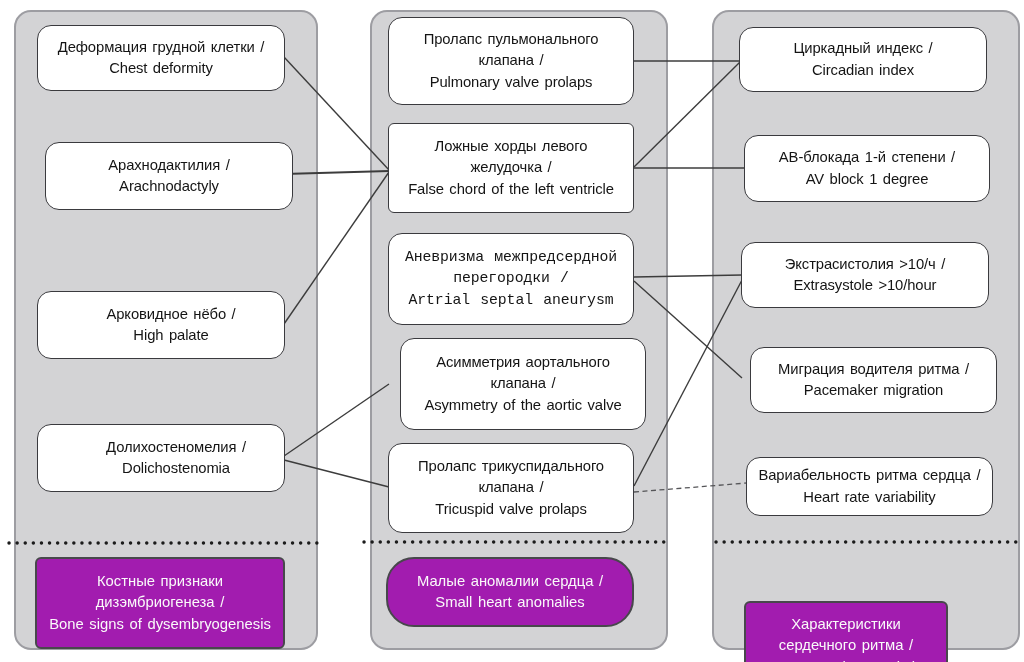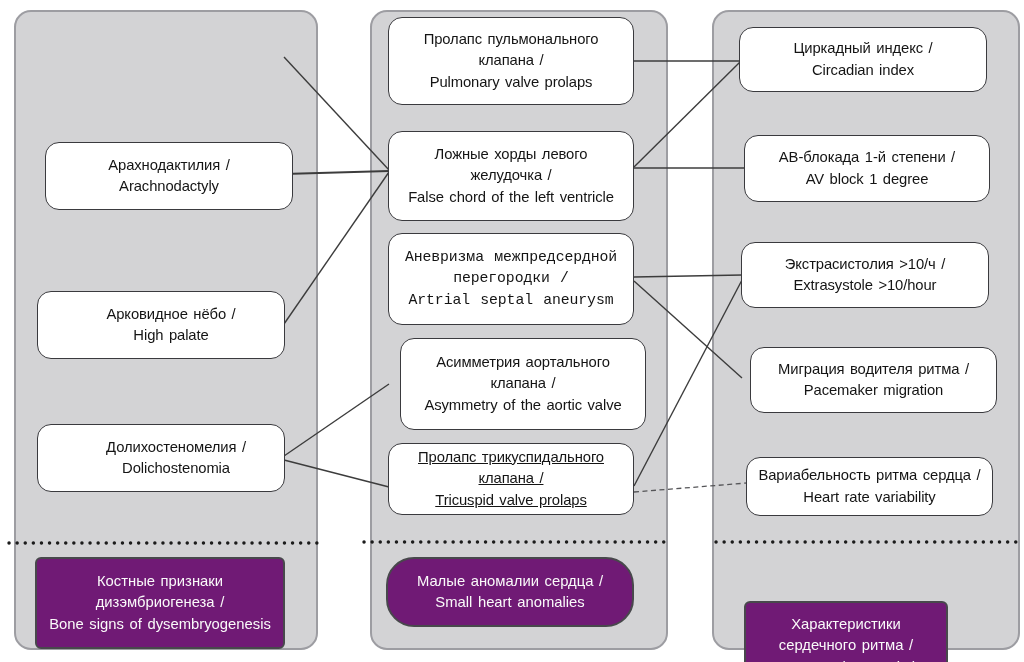--- a/index.html
+++ b/index.html
@@ -16,38 +16,38 @@
   #panel-right{left:712px;top:10px;width:308px;height:640px;}
   svg.wires{position:absolute;left:0;top:0;z-index:2;}
   .node{
     position:absolute;box-sizing:border-box;background:#ffffff;
     border:1.6px solid #3a3a3e;border-radius:14px;z-index:3;
     display:flex;align-items:center;justify-content:center;text-align:center;
     color:#141414;font-size:14.8px;line-height:21.5px;letter-spacing:-0.1px;
     word-spacing:1.5px;white-space:pre-line;padding:2px 4px;
   }
   .footer-node{
-    position:absolute;box-sizing:border-box;background:#701a75;
+    position:absolute;box-sizing:border-box;background:#a21caf;
     border:2px solid #48484c;border-radius:6px;z-index:3;
     display:flex;align-items:center;justify-content:center;text-align:center;
     color:#fafafa;font-size:14.8px;line-height:21.5px;
     word-spacing:1.5px;white-space:pre-line;padding:2px 4px;
   }
   
   #n-chest      {left:37px; top:25px; width:248px;height:66px;}
   #n-arachno    {left:37px; top:142px;width:248px;height:68px;margin-left:8px;}
   #n-palate     {left:37px; top:291px;width:248px;height:68px;padding-left:24px;}
   #n-dolicho    {left:37px; top:424px;width:248px;height:68px;padding-left:34px;}
   #f-bone       {left:35px; top:557px;width:250px;height:92px;}
   
   #n-pulmonary  {left:388px;top:17px; width:246px;height:88px;}
-  #n-falsechord {left:388px;top:131px;width:246px;height:90px;}
+  #n-falsechord {left:388px;top:123px;width:246px;height:90px;border-radius:6px;}
   #n-aneurysm   {left:388px;top:233px;width:246px;height:92px;font-family:Liberation Mono, monospace;}
   #n-asymmetry  {left:388px;top:338px;width:246px;height:92px;margin-left:12px;}
-  #n-tricuspid  {left:388px;top:443px;width:246px;height:72px;text-decoration:underline;}
+  #n-tricuspid  {left:388px;top:443px;width:246px;height:90px;}
   #f-anomalies  {left:386px;top:557px;width:248px;height:70px;border-radius:28px;}
   
   #n-circadian  {left:739px;top:27px; width:248px;height:65px;}
   #n-avblock    {left:744px;top:135px;width:246px;height:67px;}
   #n-extrasys   {left:741px;top:242px;width:248px;height:66px;}
   #n-pacemaker  {left:750px;top:347px;width:247px;height:66px;}
   #n-hrv        {left:746px;top:457px;width:247px;height:59px;}
   #f-rhythm     {left:744px;top:557px;width:204px;height:90px;margin-top:44px;}
 </style>
 </head>
@@ -74,20 +74,22 @@
       <line x1="634" y1="486" x2="742" y2="280"></line>
       <line x1="634" y1="492" x2="747" y2="483" stroke="#555558" stroke-width="1.3" stroke-dasharray="5 3.5"></line>
     </g>
     <g stroke="#1b1b1b" stroke-width="3.4" stroke-linecap="round" stroke-dasharray="0.1 8" fill="none">
       <line x1="9" y1="543" x2="318" y2="543"></line>
       <line x1="364" y1="542" x2="666" y2="542"></line>
       <line x1="716" y1="542" x2="1018" y2="542"></line>
     </g>
   </svg>
 
+  <div class="node" id="n-chest">Деформация грудной клетки /
+Chest deformity</div>
   <div class="node" id="n-arachno">Арахнодактилия /
 Arachnodactyly</div>
   <div class="node" id="n-palate">Арковидное нёбо /
 High palate</div>
   <div class="node" id="n-dolicho">Долихостеномелия /
 Dolichostenomia</div>
   <div class="footer-node" id="f-bone">Костные признаки
 дизэмбриогенеза /
 Bone signs of dysembryogenesis</div>
 

